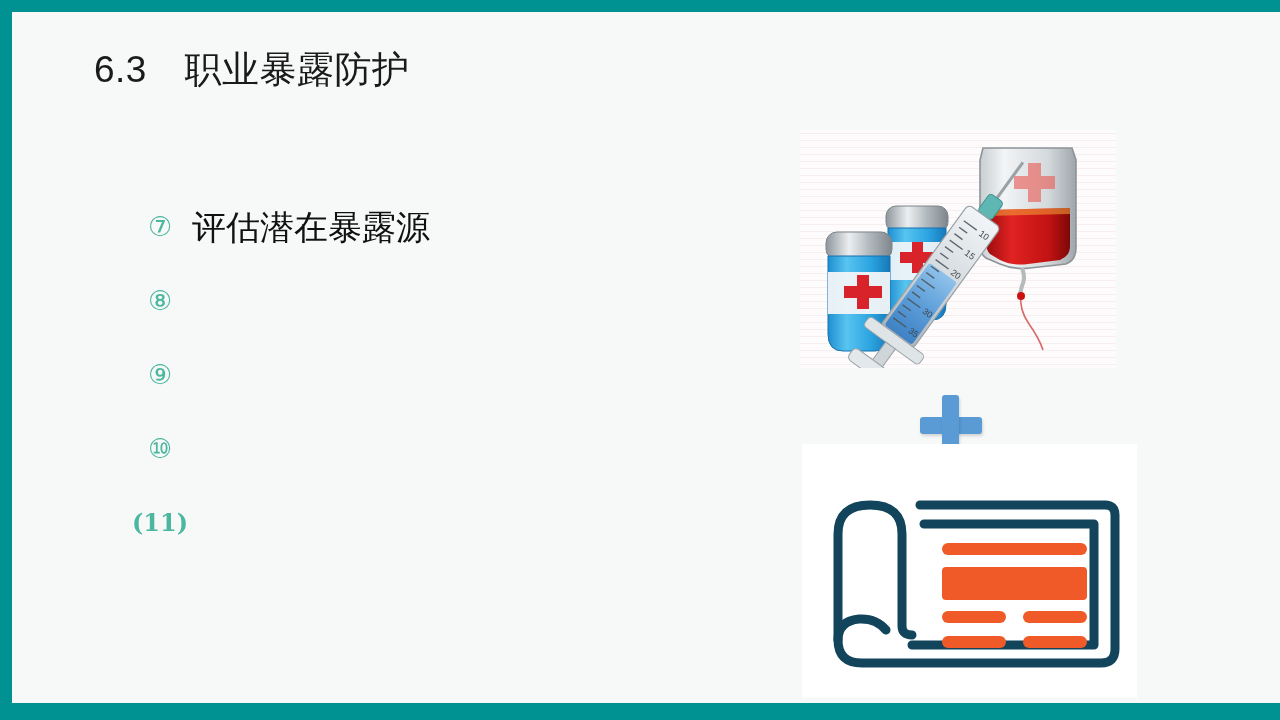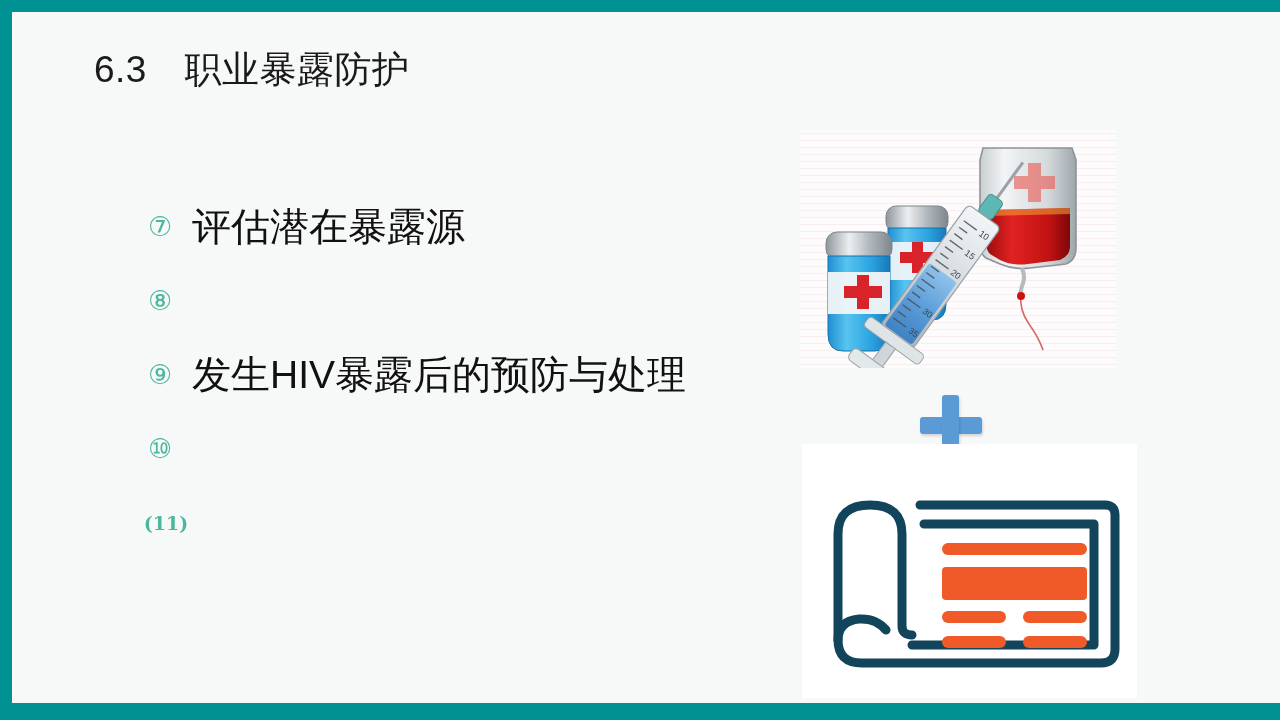--- a/index.html
+++ b/index.html
@@ -60,26 +60,25 @@
     color: #4cb79f;
     font-size: 23px;
     line-height: 1;
     font-weight: 500;
   }
   .marker.circled {
     font-size: 27px;
   }
   .marker.paren {
     font-family: "DejaVu Serif", "Liberation Serif", serif;
-    font-size: 19px;
+    font-size: 24px;
     font-weight: 700;
-    margin-left: 6px;
   }
   .bullet-text {
-    font-size: 39px;
+    font-size: 34px;
     line-height: 40px;
     color: #111111;
     white-space: nowrap;
     padding-left: 10px;
   }
 
   
   .photo-top {
     position: absolute;
     left: 788px;
@@ -144,21 +143,20 @@
         <span class="marker circled">⑦</span>
         <span class="bullet-text">评估潜在暴露源</span>
       </div>
 
       <div class="bullet-row">
         <span class="marker circled">⑧</span>
       </div>
 
       <div class="bullet-row">
         <span class="marker circled">⑨</span>
-        <span class="bullet-text">发生HIV暴露后的预防与处理</span>
       </div>
 
       <div class="bullet-row">
         <span class="marker circled">⑩</span>
       </div>
 
       <div class="bullet-row">
         <span class="marker paren">(11)</span>
       </div>
 

